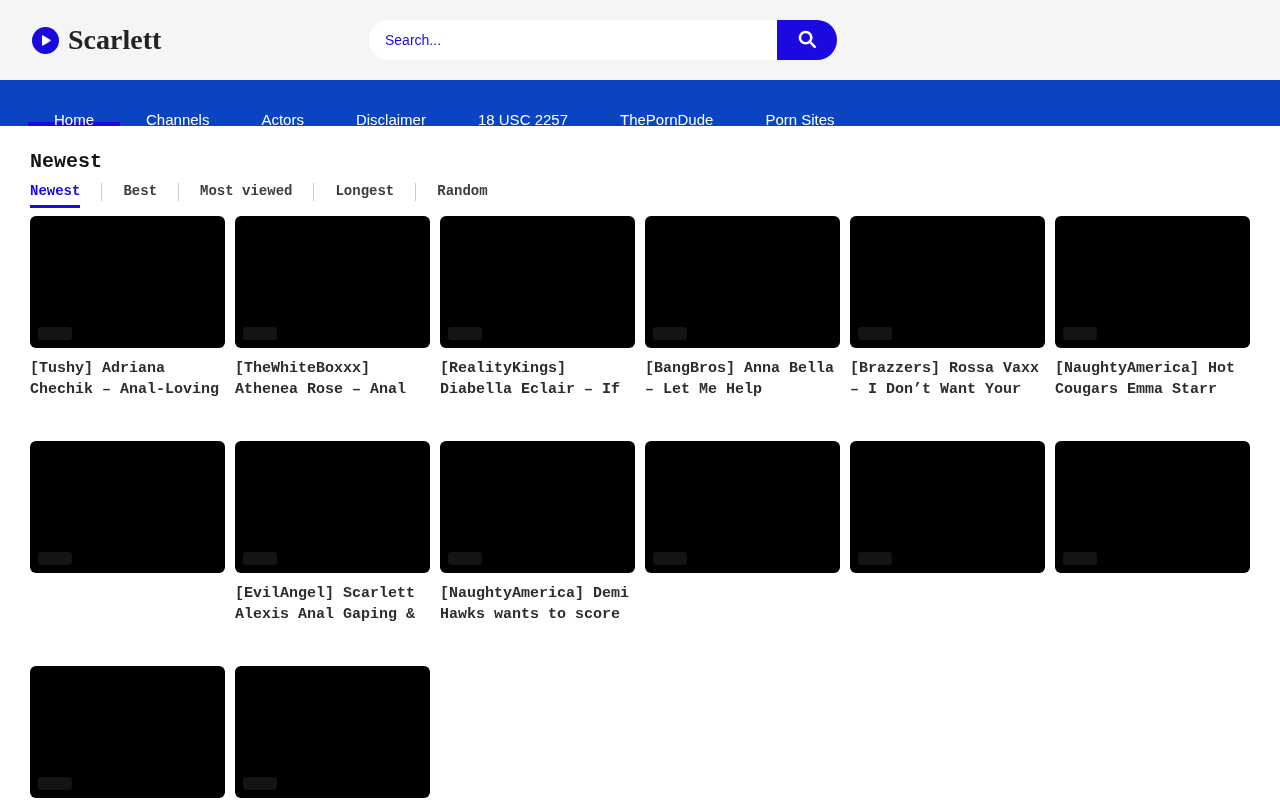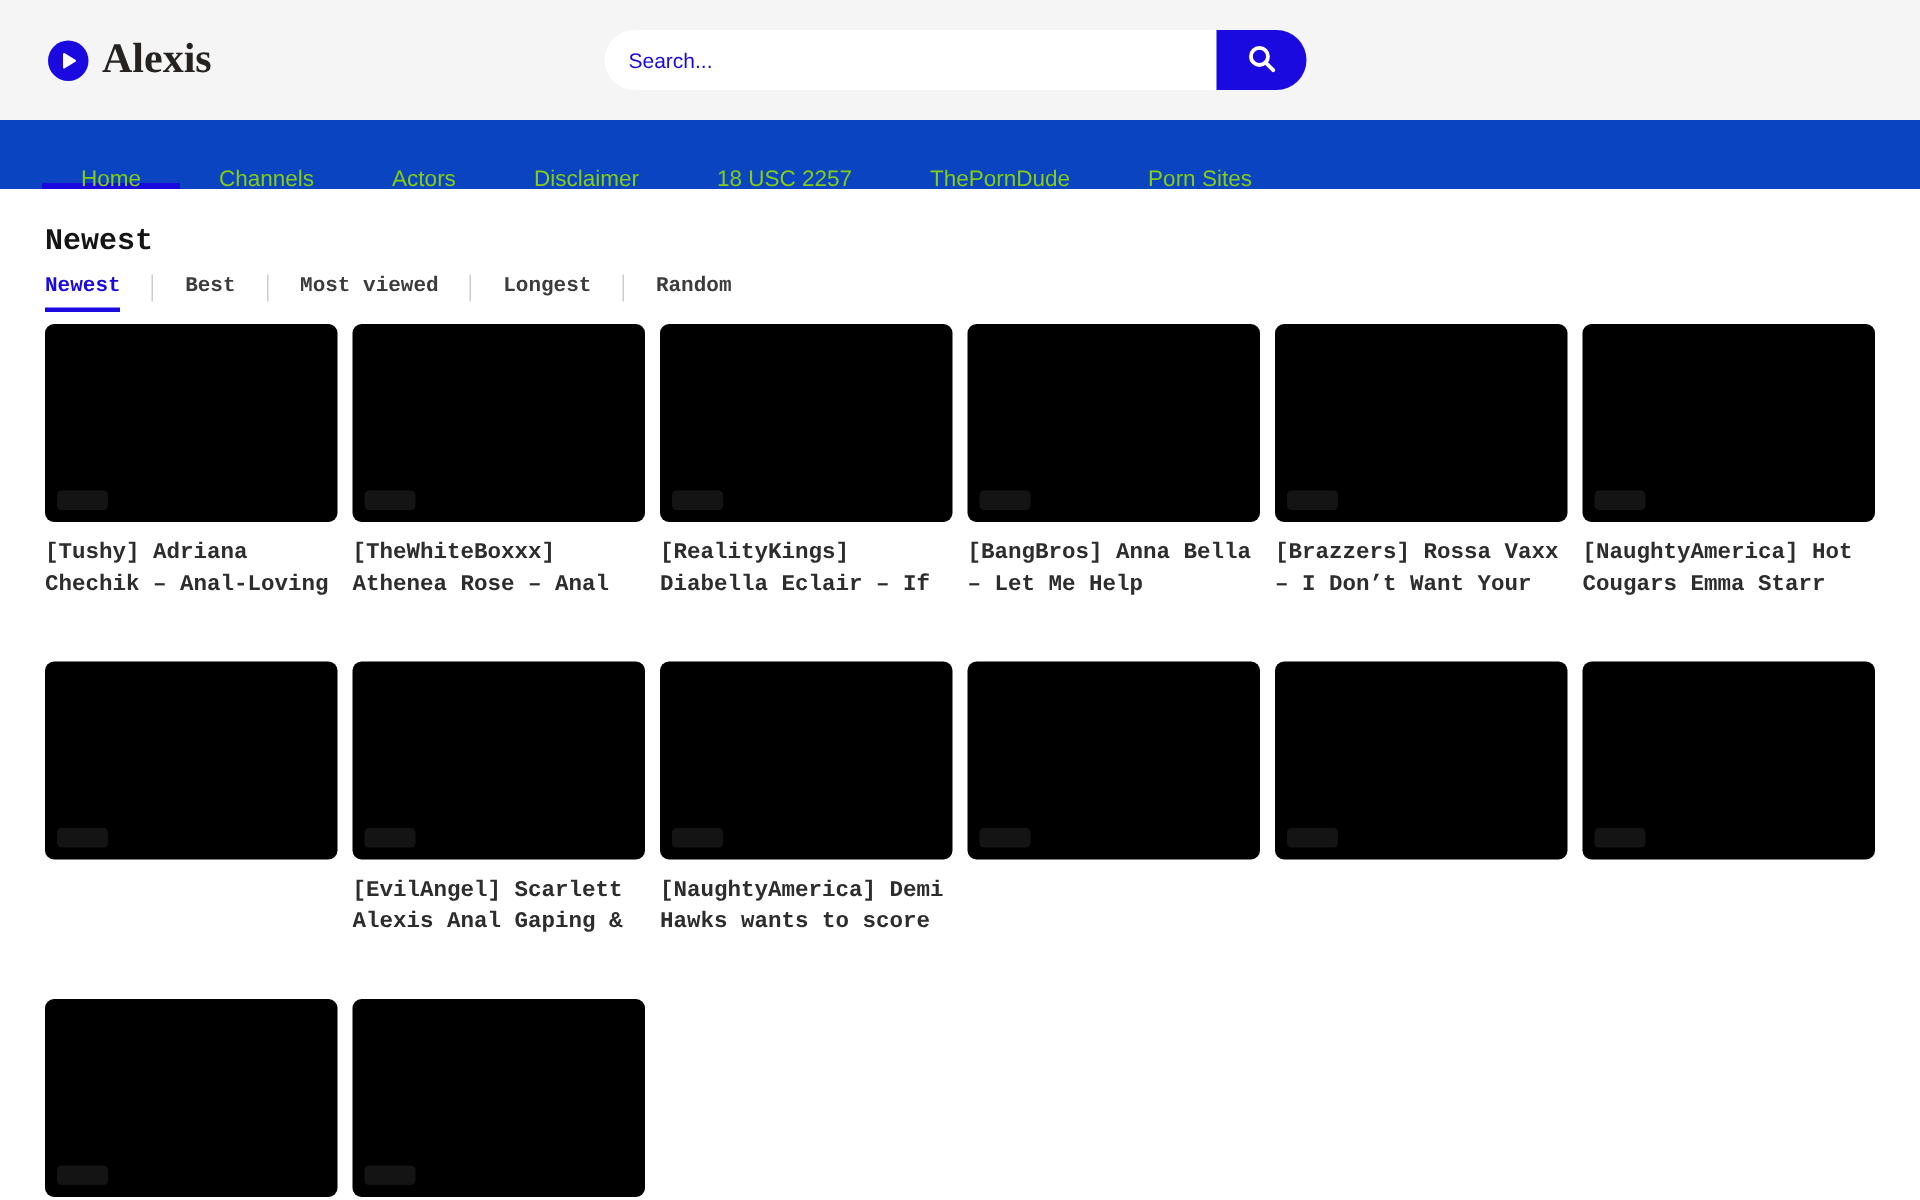--- a/index.html
+++ b/index.html
@@ -11,28 +11,28 @@
   *{box-sizing:border-box;margin:0;padding:0;}
   html,body{width:1280px;height:800px;overflow:hidden;}
   body{background:#fff;font-family:"Liberation Sans",sans-serif;}
 
   
   header{position:relative;height:80px;background:var(--header-bg);}
   .logo{position:absolute;left:32px;top:0;height:80px;display:flex;align-items:center;gap:9px;cursor:pointer;text-decoration:none;}
   .logo-circle{width:27px;height:27px;border-radius:50%;background:var(--brand-blue);display:flex;align-items:center;justify-content:center;flex:0 0 auto;}
   .logo-circle svg{display:block;}
   .logo-text{font-family:"Liberation Serif",serif;font-weight:700;font-size:28px;color:#262220;}
-  .search{position:absolute;left:403px;top:20px;width:468px;height:40px;display:flex;}
+  .search{position:absolute;left:369px;top:20px;width:468px;height:40px;display:flex;}
   .search input{flex:1;min-width:0;border:none;outline:none;background:#fff;border-radius:20px 0 0 20px;padding:0 16px;font-size:14px;font-family:"Liberation Sans",sans-serif;color:var(--brand-blue);}
   .search input::placeholder{color:var(--brand-blue);opacity:1;}
   .search button{width:60px;height:40px;border:none;background:var(--brand-blue);border-radius:0 20px 20px 0;display:flex;align-items:center;justify-content:center;cursor:pointer;}
 
   
   nav{height:46px;background:var(--nav-blue);display:flex;align-items:stretch;padding-left:28px;}
-  .nav-item{display:flex;align-items:center;padding:0 26px;color:#84cc16;font-size:15px;text-decoration:none;border-bottom:4px solid transparent;cursor:pointer;margin-top:36px;}
+  .nav-item{display:flex;align-items:center;padding:0 26px;color:#ffffff;font-size:15px;text-decoration:none;border-bottom:4px solid transparent;cursor:pointer;margin-top:36px;}
   .nav-item.active{border-bottom-color:var(--brand-blue);}
 
   
   main{padding:0 30px;font-family:Liberation Mono, monospace;}
   .page-title{margin-top:24px;font-size:20px;line-height:23px;font-weight:700;color:#141414;}
   .tabs{display:flex;align-items:flex-start;margin-top:10px;}
   .tab{font-size:14px;line-height:16px;font-weight:700;color:#3c3c3c;text-decoration:none;padding-bottom:6px;border-bottom:3px solid transparent;cursor:pointer;}
   .tab.active{color:var(--brand-blue);border-bottom-color:var(--brand-blue);}
   .tab-divider{width:1px;height:18px;background:#ccc;margin:0 21px;}
 
@@ -46,21 +46,21 @@
 </head>
 <body>
 
 <header>
   <a class="logo">
     <span class="logo-circle">
       <svg width="13" height="13" viewBox="0 0 24 24">
           <path d="M7 4 L20 12 L7 20 Z" fill="#ffffff" stroke="#ffffff" stroke-width="3" stroke-linejoin="round"></path>
         </svg>
     </span>
-    <span class="logo-text">Alexis</span>
+    <span class="logo-text">Scarlett</span>
   </a>
   <form class="search">
     <input type="text" placeholder="Search..." style="">
     <button type="submit">
       <span>
         <svg width="22" height="22" viewBox="0 0 24 24" fill="none" stroke="#ffffff" stroke-width="2.8" stroke-linecap="round">
           <circle cx="10.5" cy="10.5" r="6.2"></circle>
             <line x1="15.2" y1="15.2" x2="20.5" y2="20.5"></line>
         </svg>
       </span>

